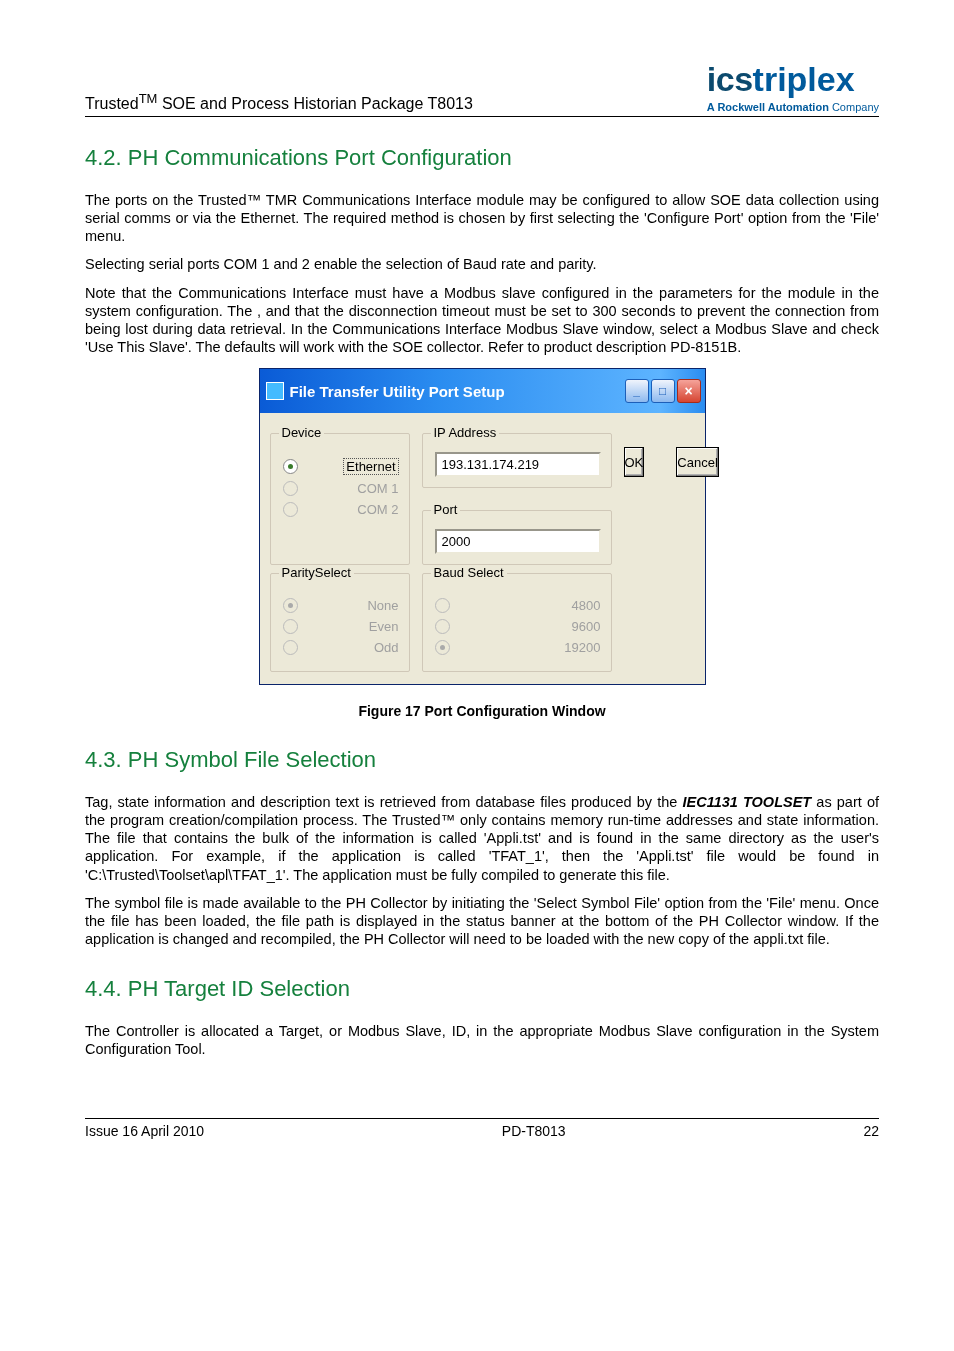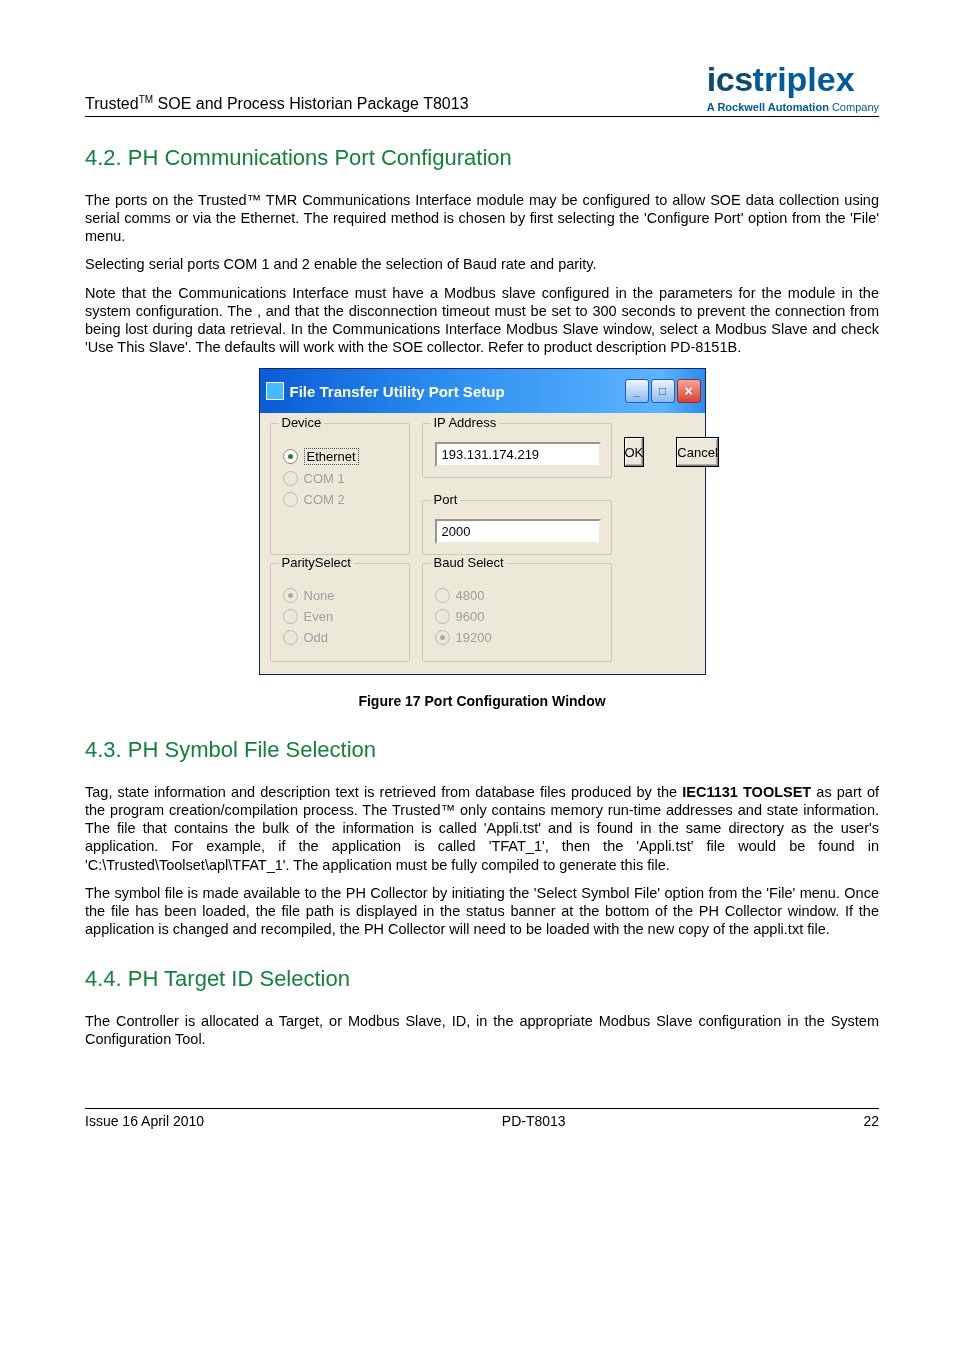--- a/index.html
+++ b/index.html
@@ -18,21 +18,21 @@
       align-items: flex-end;
       border-bottom: 1.5px solid #000;
       padding-bottom: 3px;
       margin-bottom: 25px;
     }
     .header-left {
       font-size: 16px;
       color: #000;
     }
     .tm-super {
-      font-size: 10px;
+      font-size: 13px;
       vertical-align: super;
     }
     .logo-block {
       display: flex;
       flex-direction: column;
       align-items: flex-start;
     }
     .logo-ics {
       font-size: 34px;
       font-weight: bold;
@@ -124,21 +124,21 @@
       font-weight: bold;
       color: #1c5fb9;
     }
     .tbtn.close {
       background: linear-gradient(to bottom, #f5a39a, #d64532);
       color: #fff;
       border-color: #a52a1a;
       font-size: 14px;
     }
     .dialog-body {
-      padding: 10px 10px 12px 10px;
+      padding: 20px 10px 12px 10px;
       display: grid;
       grid-template-columns: 140px 190px 85px;
       gap: 8px 12px;
     }
     .groupbox {
       border: 1px solid #d0c8b8;
       border-radius: 2px;
       padding: 18px 10px 10px 12px;
       position: relative;
     }
@@ -150,20 +150,21 @@
       padding: 0 3px;
       font-size: 13px;
       color: #000;
     }
     .radio-row {
       display: flex;
       align-items: center;
       font-size: 13px;
       margin: 6px 0;
       color: #000;
+      justify-content: space-between;
     }
     .radio-row.disabled {
       color: #a0a0a0;
     }
     .radio {
       width: 13px;
       height: 13px;
       border-radius: 50%;
       border: 1px solid #888;
       background: #fff;
@@ -214,20 +215,21 @@
       justify-content: center;
     }
     .btn-col {
       display: flex;
       flex-direction: row;
       gap: 32px;
       padding-top: 14px;
     }
     .bold-text {
       font-weight: bold;
+      font-style: italic;
     }
     .footer-row {
       border-top: 1.5px solid #000;
       display: flex;
       justify-content: space-between;
       font-size: 14px;
       padding-top: 4px;
       margin-top: 60px;
     }
   </style>

